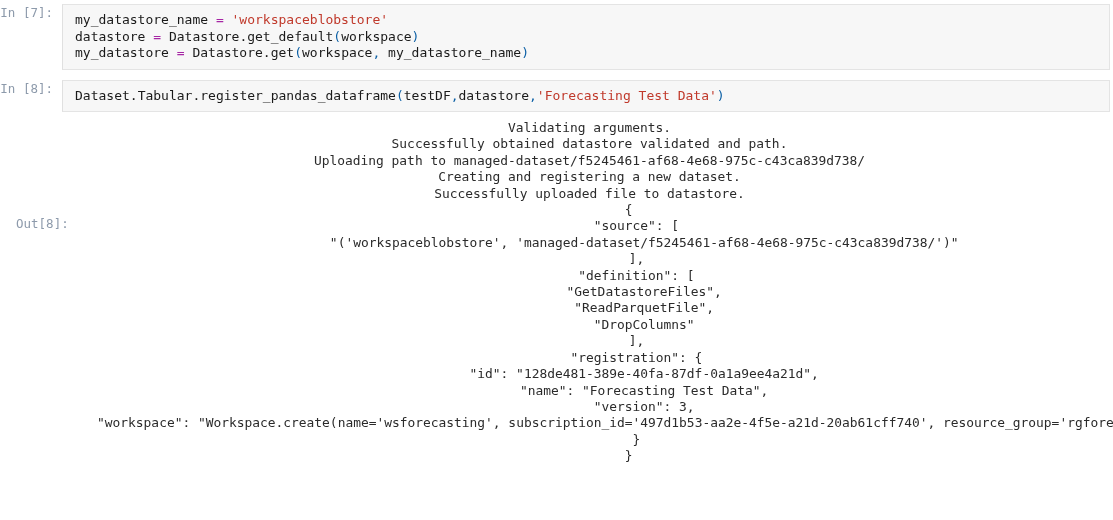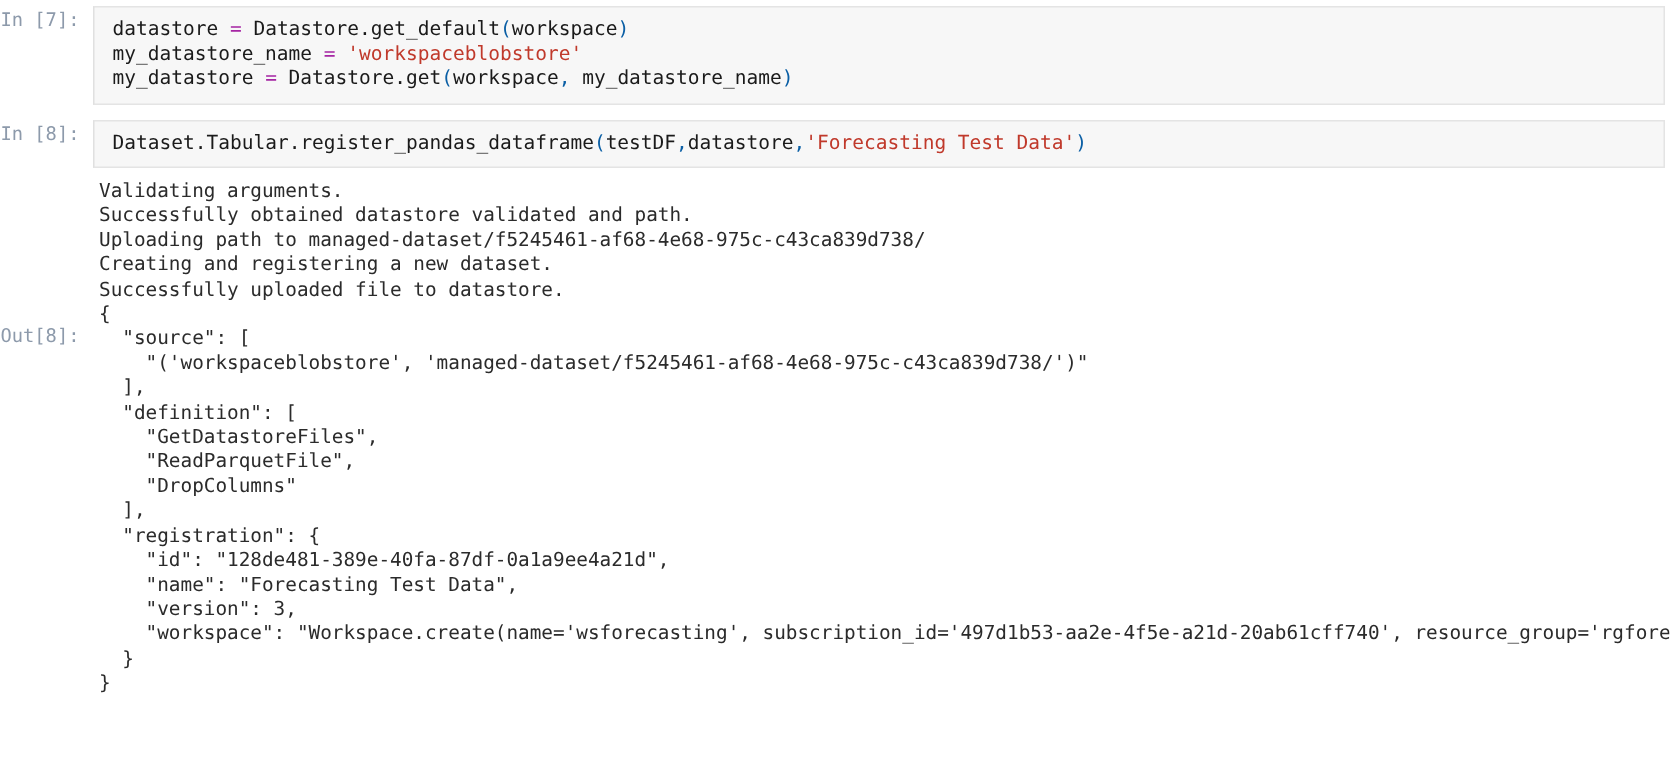--- a/index.html
+++ b/index.html
@@ -69,20 +69,21 @@
     flex: 1 1 auto;
     padding: 0 0 0 4px;
     background: transparent;
   }
   .out-line {
     white-space: pre;
     line-height: 16.4px;
     font-family: "DejaVu Sans Mono", "Liberation Mono", monospace;
     font-size: 12.9px;
     color: #2b2b2b;
+    text-align: center;
   }
 
   .spacer-10 { height: 10px; }
   .spacer-8  { height: 8px; }
 
   
   .result-wrap { position: relative; }
   .out-prompt-abs {
     position: absolute;
     left: 0; top: 0;
@@ -98,22 +99,22 @@
   }
 </style>
 </head>
 <body>
 
 <div class="notebook">
 
   <div class="cell">
     <div class="prompt">In [7]:</div>
     <div class="input-cell">
+      <div class="code-line"><span class="tok-name">my_datastore_name </span><span class="tok-op">=</span><span class="tok-name"> </span><span class="tok-str">'workspaceblobstore'</span></div>
       <div class="code-line"><span class="tok-name">datastore </span><span class="tok-op">=</span><span class="tok-name"> Datastore</span><span class="tok-name">.</span><span class="tok-name">get_default</span><span class="tok-punct">(</span><span class="tok-name">workspace</span><span class="tok-punct">)</span></div>
-      <div class="code-line"><span class="tok-name">my_datastore_name </span><span class="tok-op">=</span><span class="tok-name"> </span><span class="tok-str">'workspaceblobstore'</span></div>
       <div class="code-line"><span class="tok-name">my_datastore </span><span class="tok-op">=</span><span class="tok-name"> Datastore</span><span class="tok-name">.</span><span class="tok-name">get</span><span class="tok-punct">(</span><span class="tok-name">workspace</span><span class="tok-punct">,</span><span class="tok-name"> my_datastore_name</span><span class="tok-punct">)</span></div>
     </div>
   </div>
 
   <div class="spacer-10"></div>
 
   <div class="cell">
     <div class="prompt">In [8]:</div>
     <div class="input-cell">
       <div class="code-line"><span class="tok-name">Dataset</span><span class="tok-name">.</span><span class="tok-name">Tabular</span><span class="tok-name">.</span><span class="tok-name">register_pandas_dataframe</span><span class="tok-punct">(</span><span class="tok-name">testDF</span><span class="tok-punct">,</span><span class="tok-name">datastore</span><span class="tok-punct">,</span><span class="tok-str">'Forecasting Test Data'</span><span class="tok-punct">)</span></div>
@@ -128,21 +129,21 @@
         <div class="out-line">Validating arguments.</div>
         <div class="out-line">Successfully obtained datastore validated and path.</div>
         <div class="out-line">Uploading path to managed-dataset/f5245461-af68-4e68-975c-c43ca839d738/</div>
         <div class="out-line">Creating and registering a new dataset.</div>
         <div class="out-line">Successfully uploaded file to datastore.</div>
       </div>
   </div>
 
   <div class="cell result-wrap">
     <div class="prompt empty"> </div>
-    <div class="out-prompt-abs" style="top:13px;">Out[8]:</div>
+    <div class="out-prompt-abs" style="top:13px;padding-left:16px;">Out[8]:</div>
     <div class="output-cell">
         <div class="out-line">{</div>
         <div class="out-line">  "source": [</div>
         <div class="out-line">    "('workspaceblobstore', 'managed-dataset/f5245461-af68-4e68-975c-c43ca839d738/')"</div>
         <div class="out-line">  ],</div>
         <div class="out-line">  "definition": [</div>
         <div class="out-line">    "GetDatastoreFiles",</div>
         <div class="out-line">    "ReadParquetFile",</div>
         <div class="out-line">    "DropColumns"</div>
         <div class="out-line">  ],</div>

